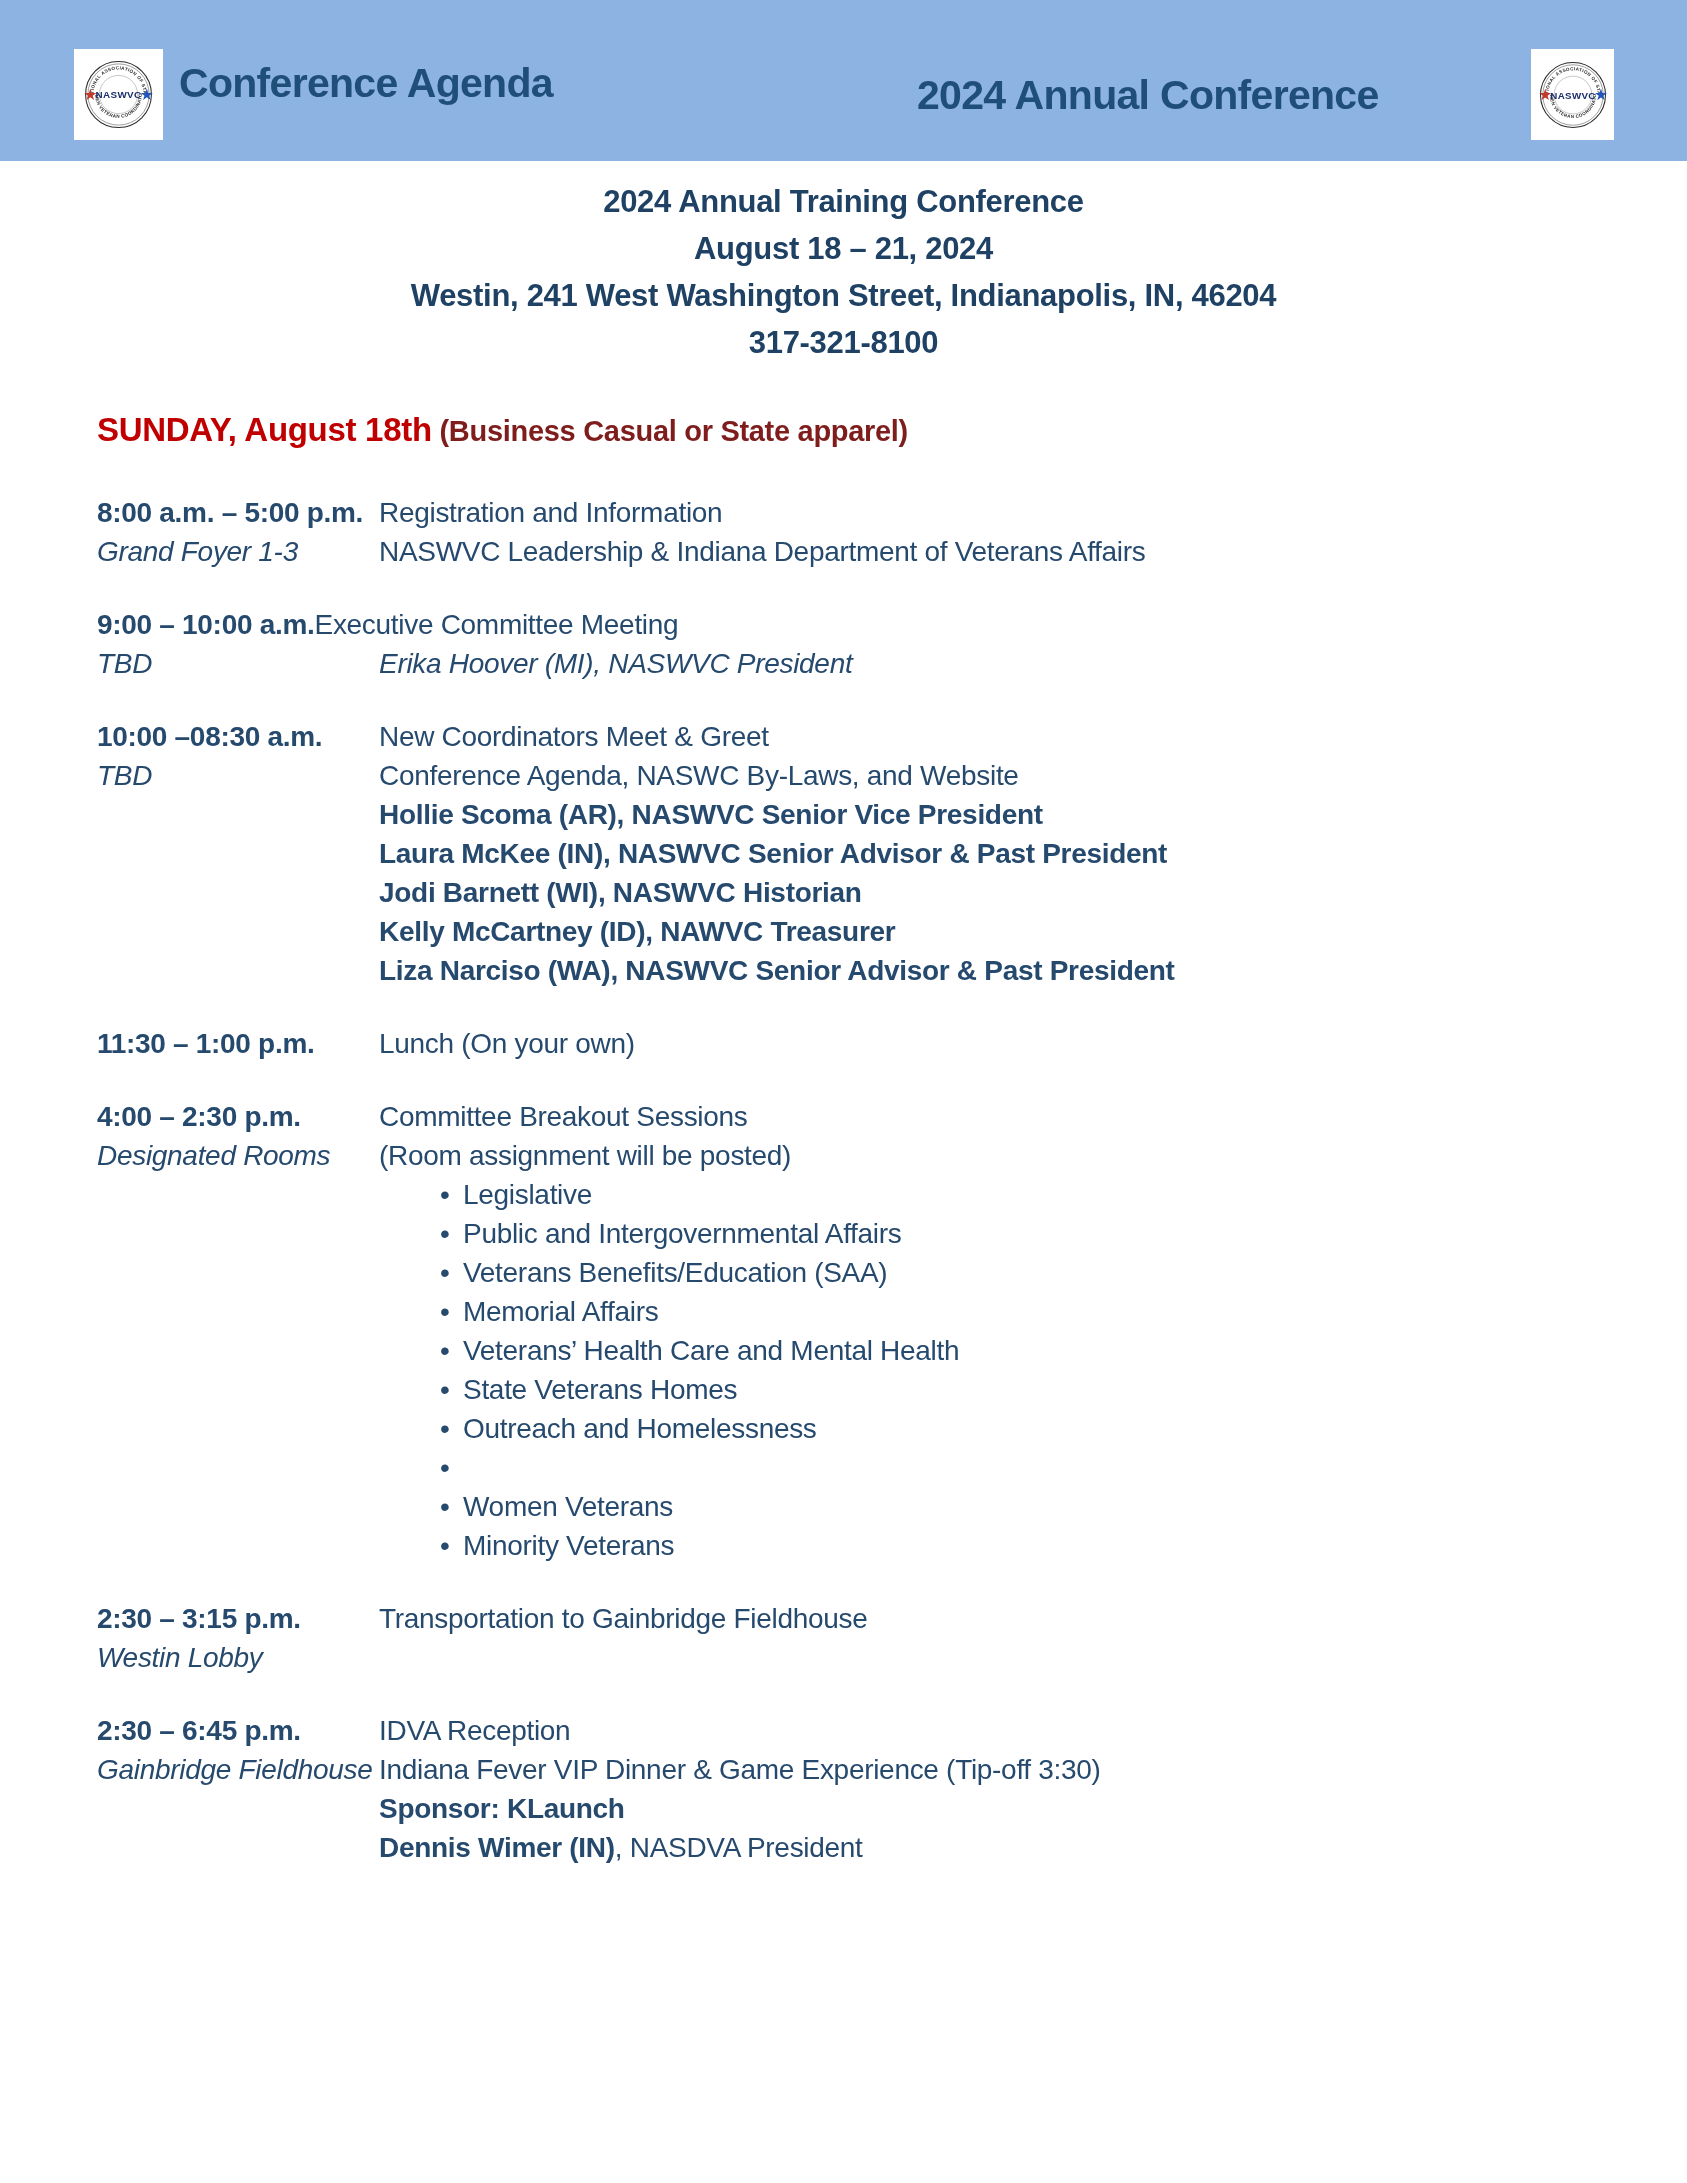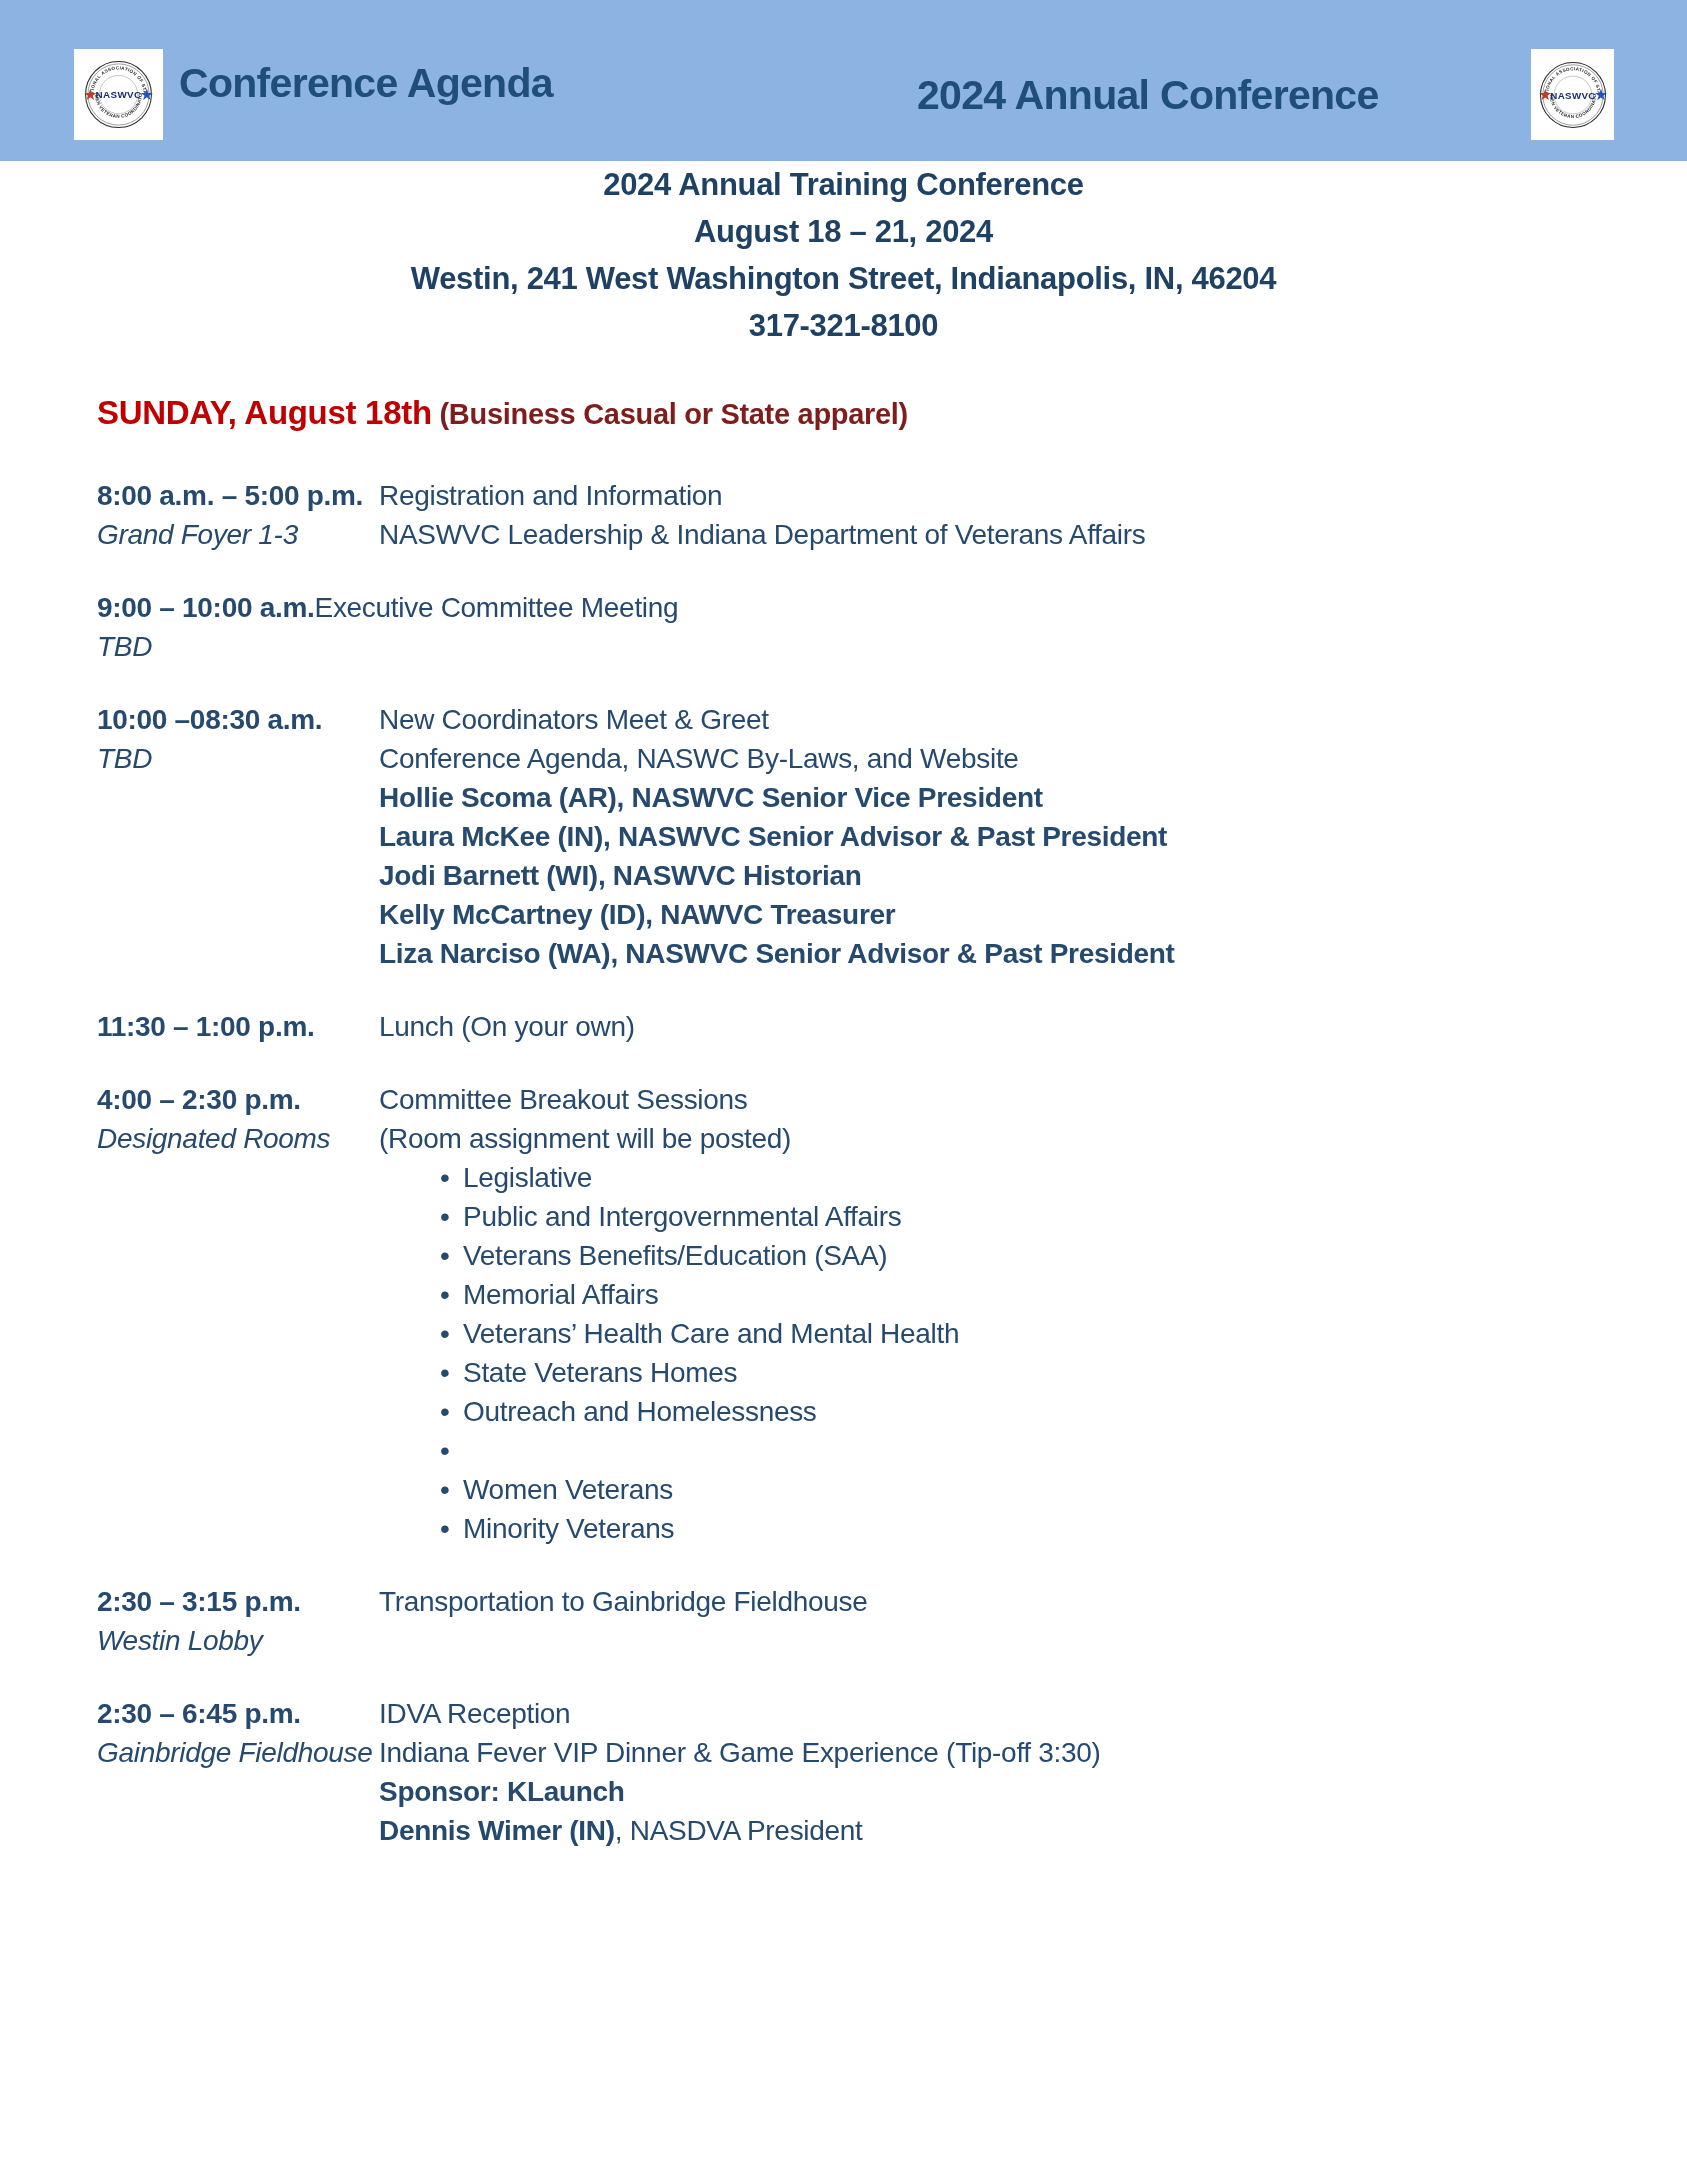--- a/index.html
+++ b/index.html
@@ -35,20 +35,21 @@
     font-weight: bold;
     color: #1F4E79;
     white-space: nowrap;
     letter-spacing: -0.7px;
   }
   .band-title.left  { left: 179px;  top: 60px;  font-size: 41px; }
   .band-title.right { left: 917px; top: 72px; font-size: 41px; }
 
   
   .title-block {
+    padding-top: 17px;
     text-align: center;
     font-weight: bold;
     color: #1E4164;
     font-size: 31px;
     line-height: 47px;
   }
 
   
   .content { padding: 0 79px 0 97px; }
 
@@ -158,20 +159,21 @@
       </div>
     </div>
 
     <div class="entry">
       <div class="line runon">
         <span class="time">9:00 – 10:00 a.m.</span>
           <span>Executive Committee Meeting</span>
       </div>
       <div class="line">
         <span class="lcol loc">TBD</span>
+        <span class="rcol italic">Erika Hoover (MI), NASWVC President</span>
       </div>
     </div>
 
     <div class="entry">
       <div class="line">
         <span class="lcol time">10:00 –08:30 a.m.</span>
         <span class="rcol">New Coordinators Meet &amp; Greet</span>
       </div>
       <div class="line">
         <span class="lcol loc">TBD</span>

